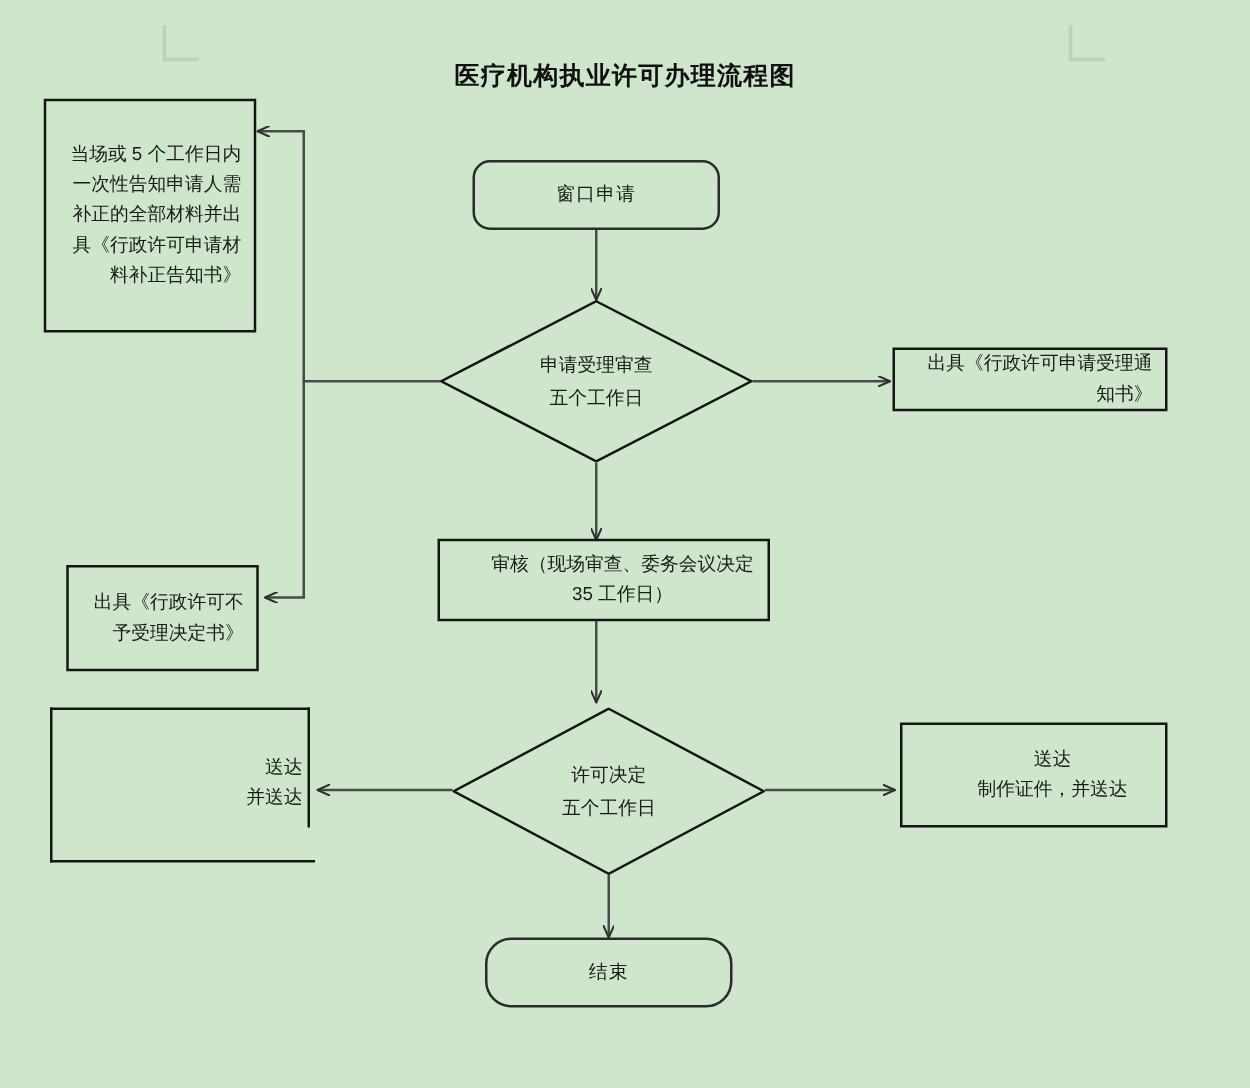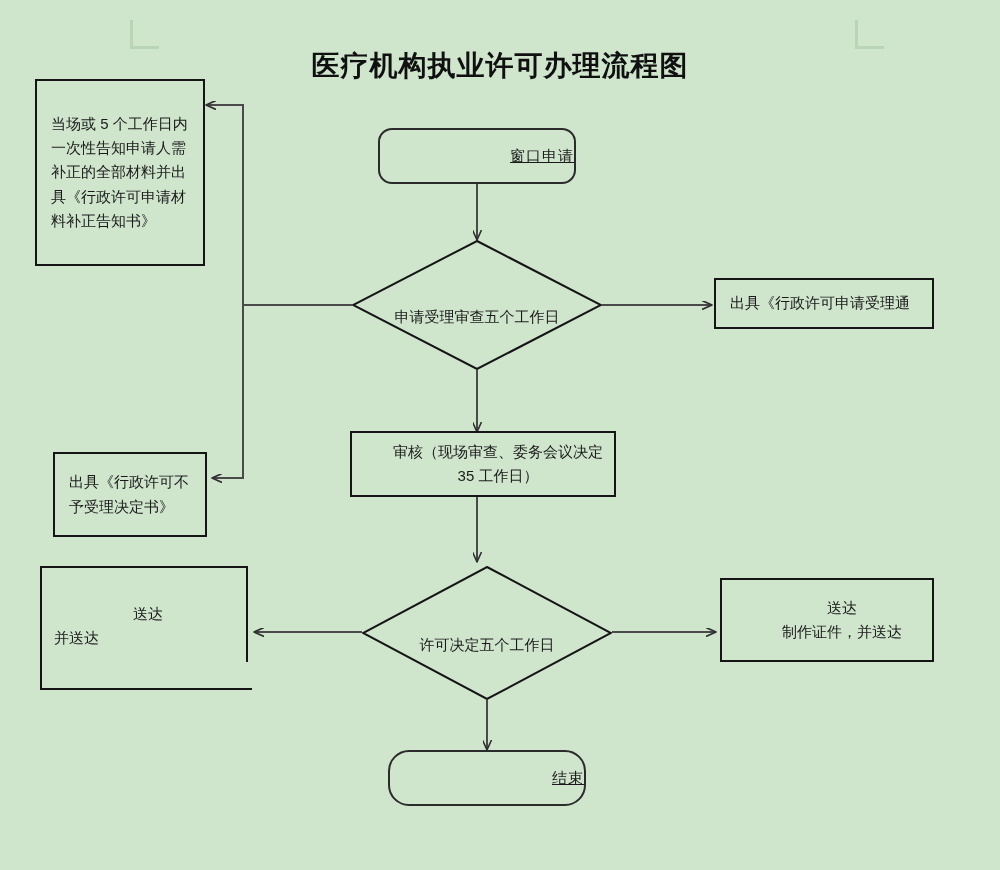--- a/index.html
+++ b/index.html
@@ -29,21 +29,21 @@
 
   
   .title {
     position: absolute;
     left: 0;
     top: 47px;
     width: 1000px;
     text-align: center;
     font-family: "DejaVu Serif", "Liberation Serif", serif;
     font-weight: bold;
-    font-size: 28px;
+    font-size: 20px;
     letter-spacing: 1px;
     color: #101010;
     white-space: nowrap;
   }
 
   
   .node {
     position: absolute;
     box-sizing: border-box;
     color: #1a1a1a;
@@ -53,56 +53,57 @@
   }
   .rect {
     border: 2px solid #151515;
     background: transparent;
     padding-left: 30px;
   }
   .rounded {
     border: 2px solid #2b2b2b;
     border-radius: 14px;
     background: transparent;
-    align-items: flex-end;
-    text-decoration: underline;
+    align-items: center;
   }
   .node .line {
     font-size: 15px;
     line-height: 1.62;
     white-space: pre;
   }
   .node.center .line { text-align: center; }
   .node.left-text {
     padding-left: 14px;
     padding-right: 10px;
+    align-items: flex-end;
   }
   .node.left-text .line { text-align: left; }
 
   .terminal-label {
     font-size: 17px;
     letter-spacing: 1px;
   }
 
   
   .diamond-wrap {
     position: absolute;
   }
   .diamond-wrap svg {
     position: absolute;
     left: 0;
     top: 0;
   }
   .diamond-text {
     position: absolute;
     left: 0;
-    top: 12px;
+    top: 1px;
     width: 100%;
     height: 100%;
     display: flex;
+    flex-direction: column;
     justify-content: center;
     align-items: center;
     color: #1a1a1a;
   }
   .diamond-text .line {
     font-size: 15px;
     line-height: 1.75;
     white-space: pre;
   }
 
@@ -182,20 +183,21 @@
       <polygon points="125,1 249,65 125,129 1,65" fill="none" stroke="#151515" stroke-width="2"></polygon>
     </svg>
     <div class="diamond-text">
       <div class="line">申请受理审查</div>
       <div class="line">五个工作日</div>
     </div>
   </div>
 
   <div class="node rect left-text" style="left:714px; top:278px; width:220px; height:51px;">
     <div class="line">出具《行政许可申请受理通</div>
+    <div class="line">知书》</div>
   </div>
 
   <div class="node rect left-text" style="left:53px; top:452px; width:154px; height:85px;">
     <div class="line">出具《行政许可不</div>
     <div class="line">予受理决定书》</div>
   </div>
 
   <div class="node rect center" style="left:350px; top:431px; width:266px; height:66px;">
     <div class="line">审核（现场审查、委务会议决定</div>
     <div class="line">35 工作日）</div>

